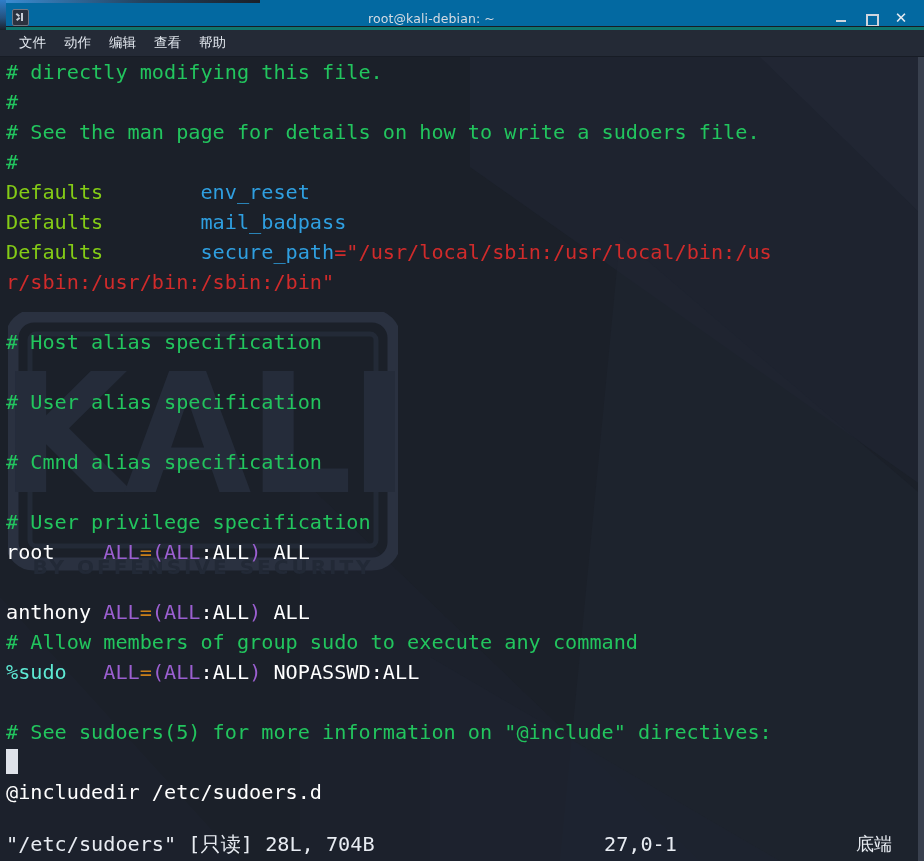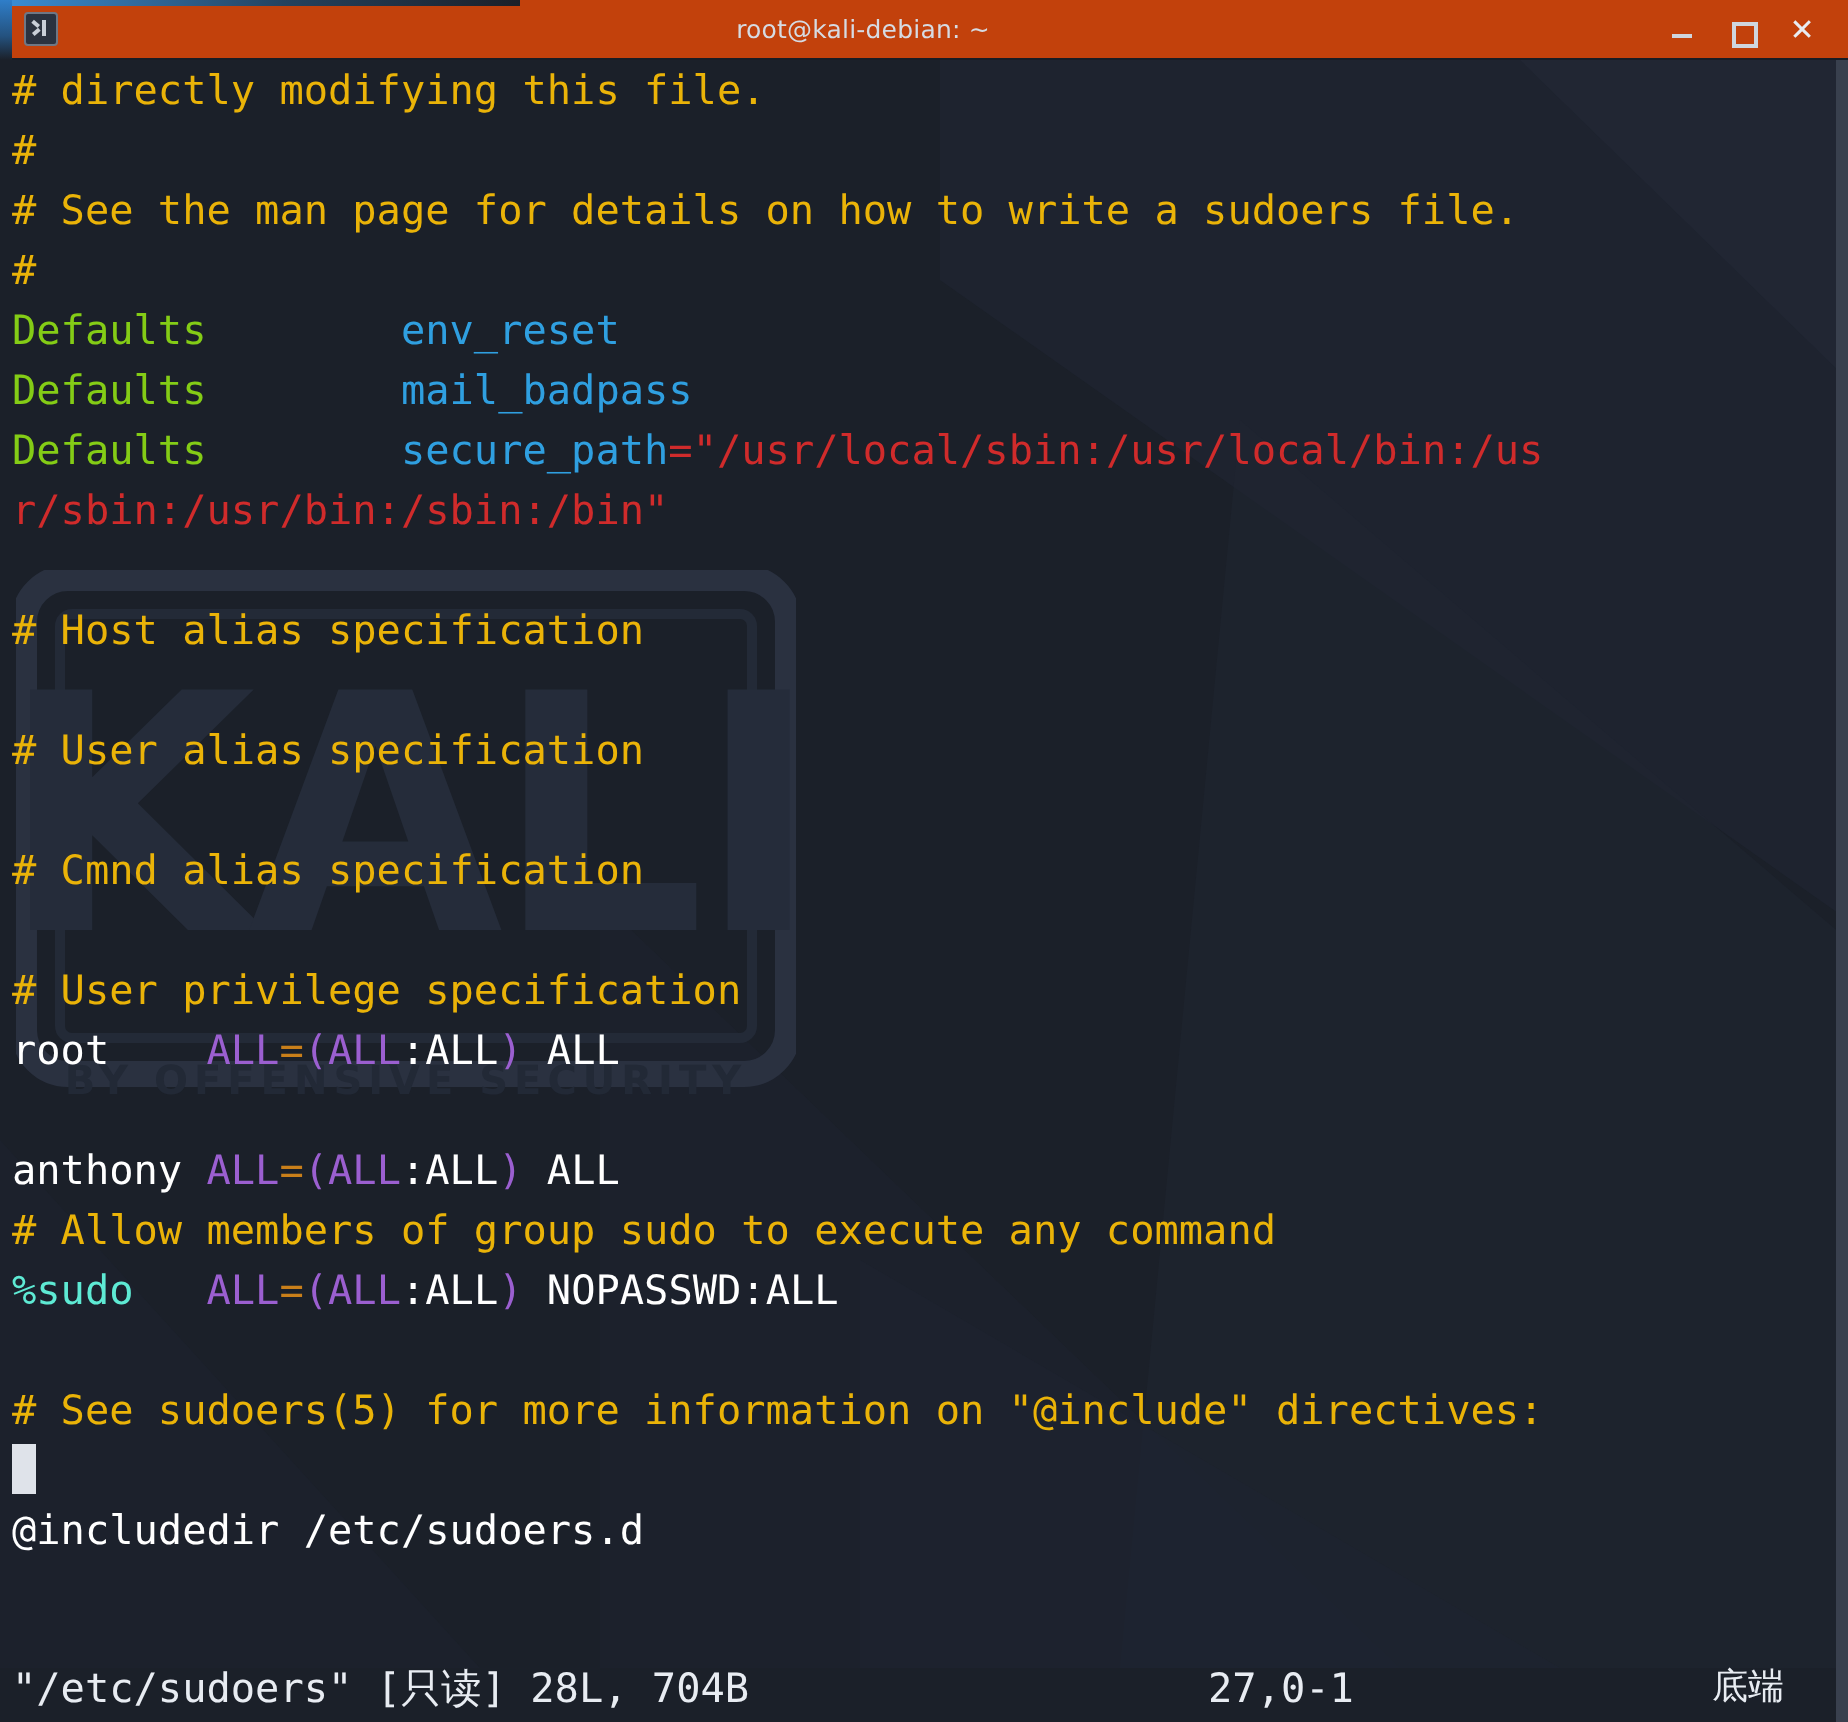--- a/index.html
+++ b/index.html
@@ -39,24 +39,24 @@
     height: 3px;
     background: linear-gradient(90deg, #3b8fd6 0%, #24425e 55%, #1b2029 100%);
     z-index: 5;
   }
 
   
   .titlebar {
     position: relative;
     height: 30px;
     flex: 0 0 30px;
-    background: #c2410c;
-    border-bottom: 1px solid #0f766e;
+    background: #0369a1;
+    border-bottom: 4px solid #0f766e;
     display: flex;
-    align-items: center;
+    align-items: flex-end;
     padding: 0 6px 0 8px;
     z-index: 4;
   }
   .titlebar::after {
     content: "";
     position: absolute;
     left: 0; right: 0; bottom: -1px;
     height: 1px;
     background: #171c25;
   }
@@ -196,21 +196,21 @@
     font-family: "DejaVu Sans Mono", monospace;
     font-size: 20.2px;
     line-height: 30px;
     white-space: pre;
     letter-spacing: 0px;
   }
 
   .line { height: 30px; }
 
   
-  .c-comment  { color: #eab308; }
+  .c-comment  { color: #22c55e; }
   .c-keyword  { color: #84cc16; }
   .c-option   { color: #2f9fe0; margin-top: 12px; }
   .c-string   { color: #d02b2b; }
   .c-op       { color: #d02b2b; }
   .c-user     { color: #ffffff; }
   .c-group    { color: #5eead4; }
   .c-all      { color: #9b5fd0; }
   .c-eq       { color: #c97f1a; }
   .c-plain    { color: #ffffff; }
 
@@ -269,20 +269,27 @@
       <span class="cursorbar"></span>
     </div>
     <div class="title-text">root@kali-debian: ~</div>
     <div class="win-controls">
       <div class="wc wc-min"></div>
       <div class="wc wc-max"></div>
       <div class="wc wc-close">✕</div>
     </div>
   </div>
 
+  <div class="menubar">
+    <div class="menu-item">文件</div>
+    <div class="menu-item">动作</div>
+    <div class="menu-item">编辑</div>
+    <div class="menu-item">查看</div>
+    <div class="menu-item">帮助</div>
+  </div>
 
   <div class="terminal">
 
     <svg class="bg-pattern" viewBox="0 0 924 804" preserveAspectRatio="none">
       <defs>
         <linearGradient id="dg" x1="0" y1="0" x2="1" y2="1">
           <stop offset="0%" stop-color="#222937" stop-opacity="0.85"></stop>
           <stop offset="100%" stop-color="#1b2029" stop-opacity="0"></stop>
         </linearGradient>
       </defs>

